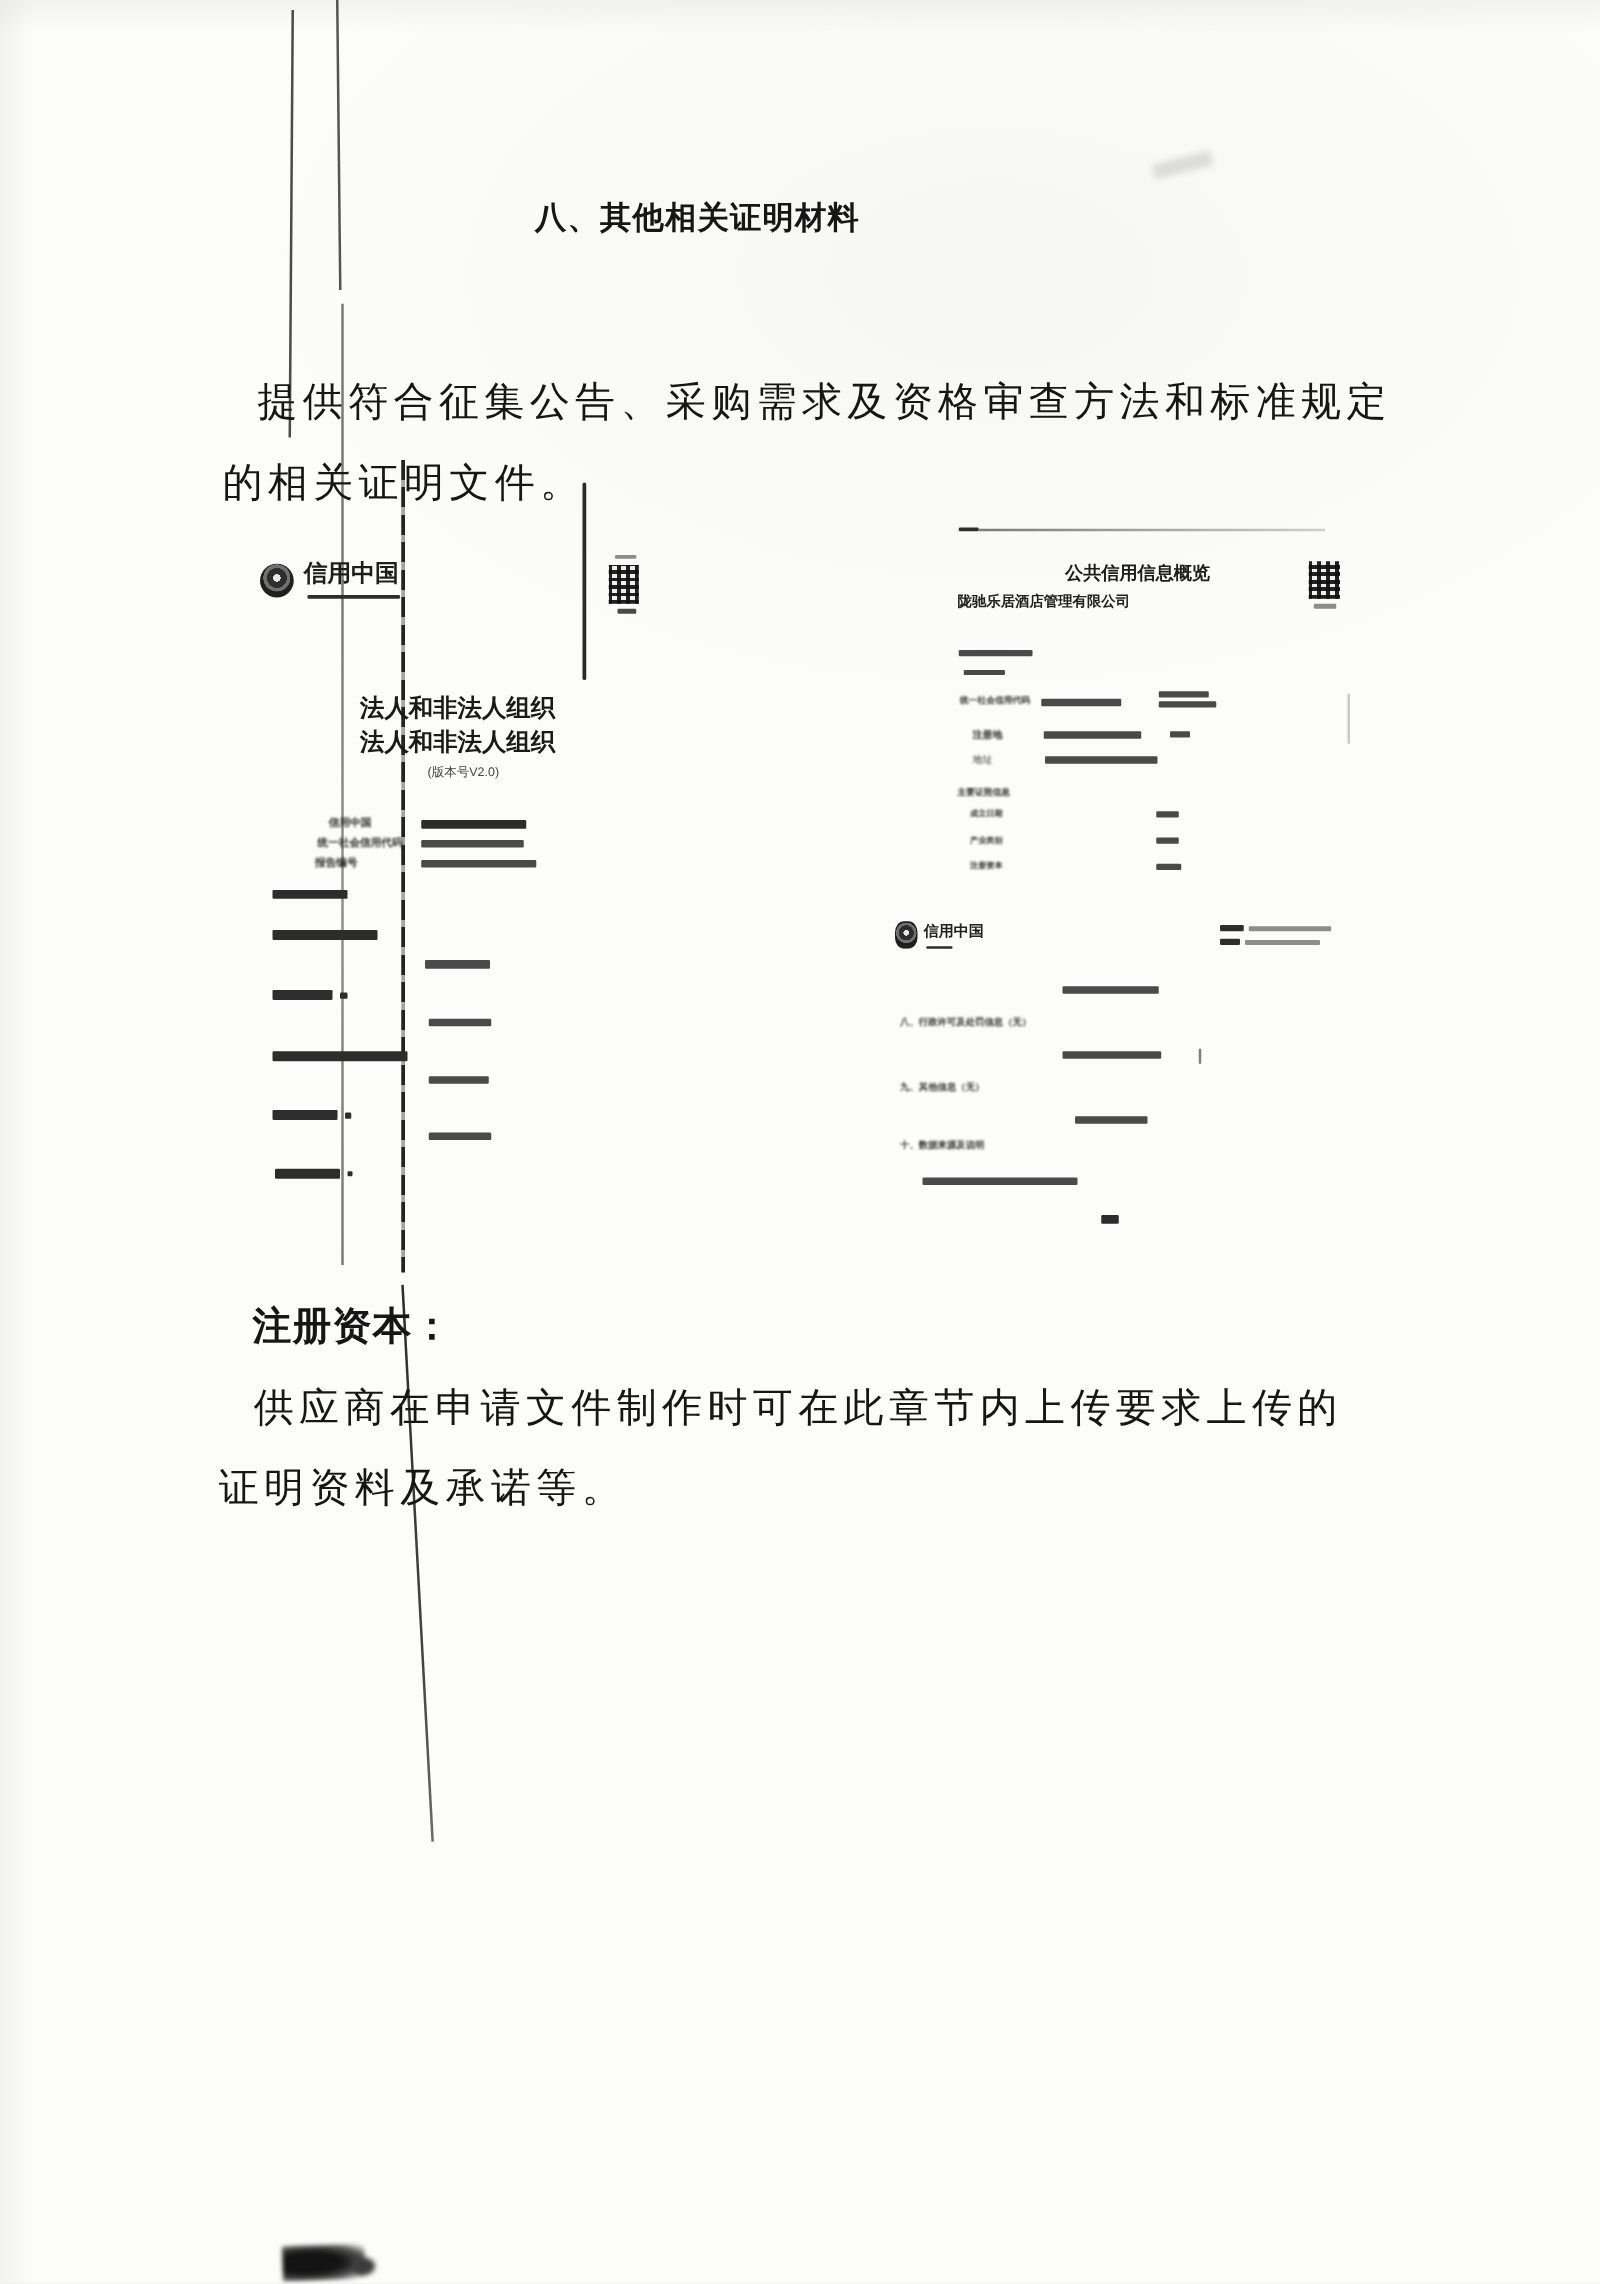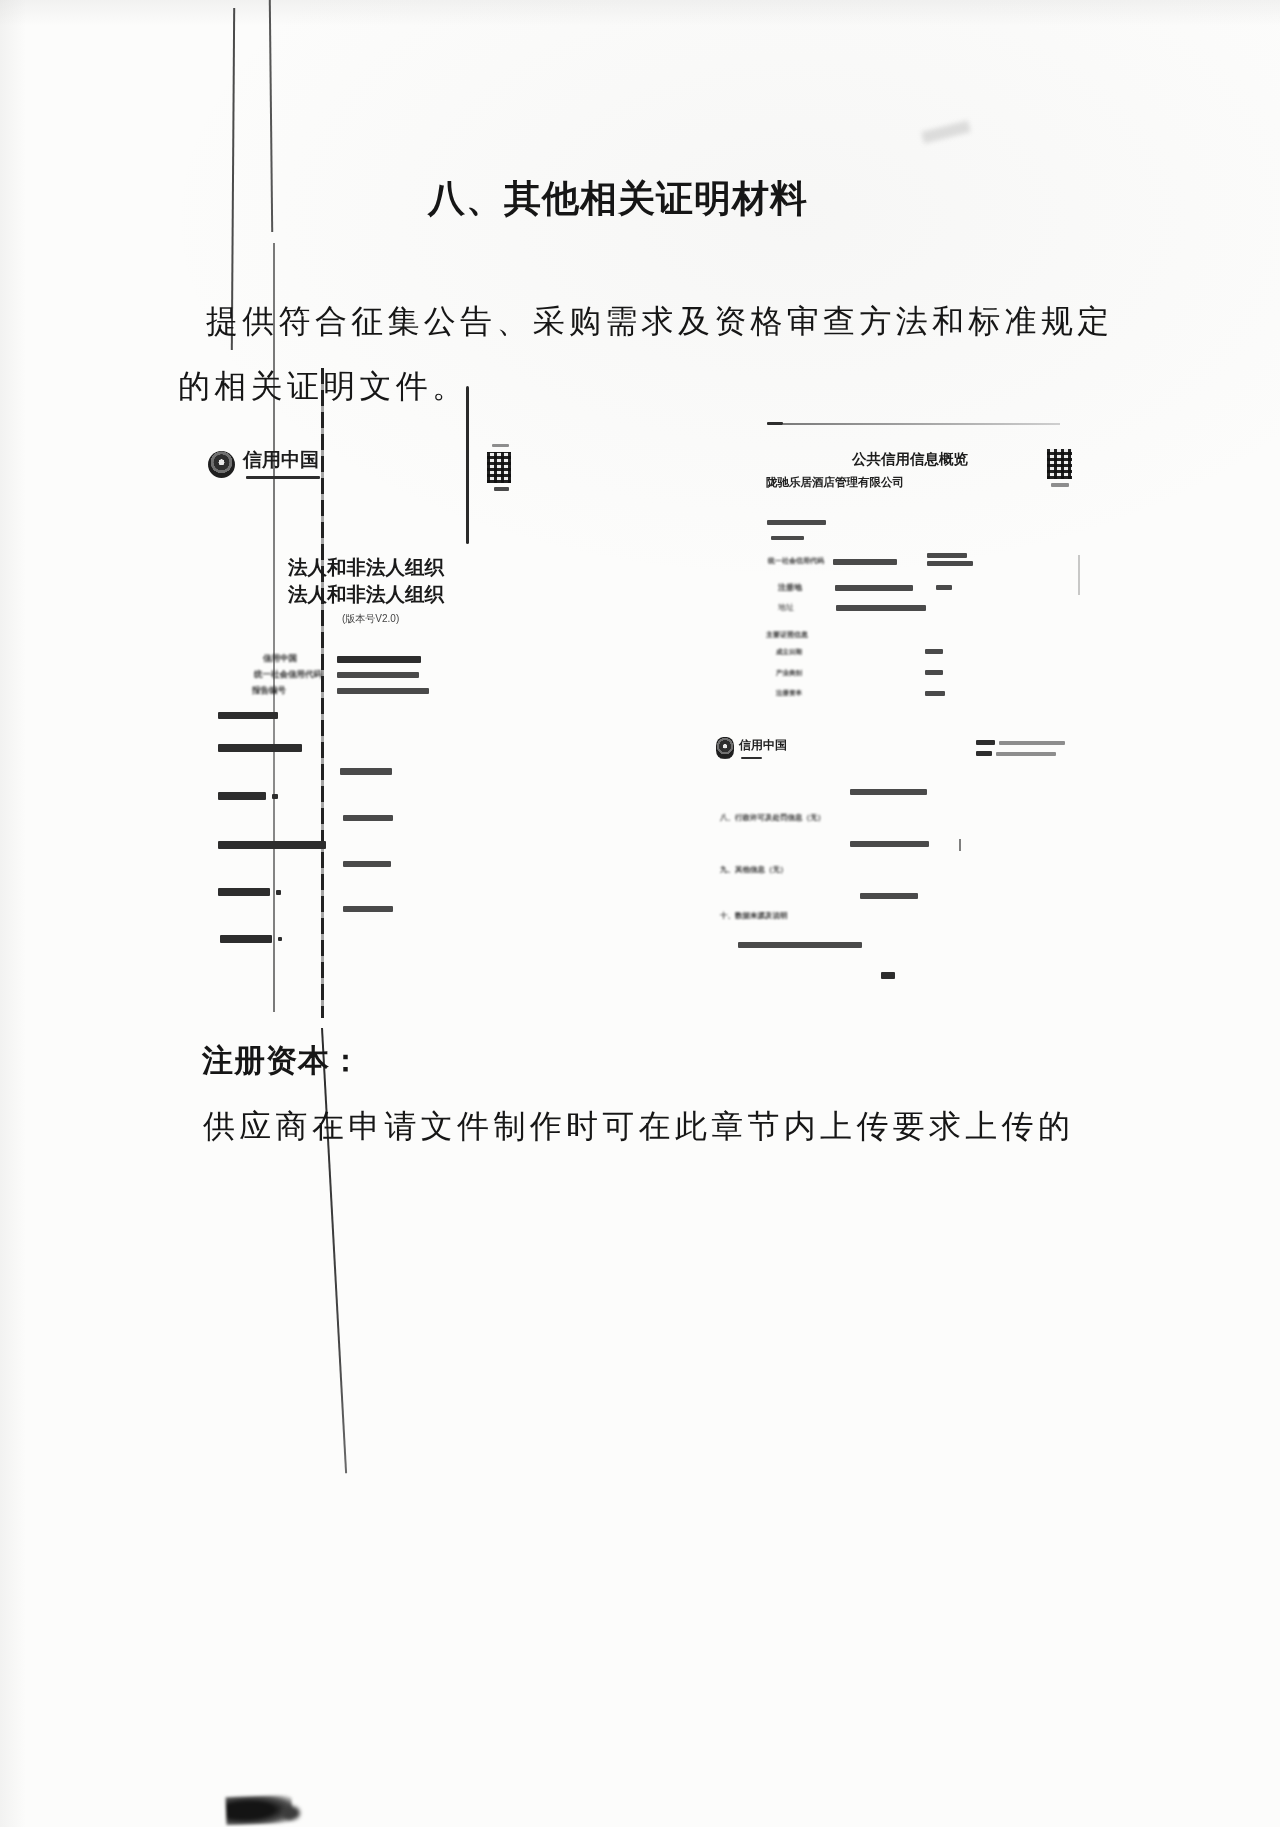--- a/index.html
+++ b/index.html
@@ -46,21 +46,21 @@
   <div class="vline" style="left:232px;top:8px;width:2px;height:342px;opacity:.85;transform:rotate(.4deg);"></div>
   <div class="vline" style="left:270px;top:0;width:2px;height:232px;opacity:.8;transform:rotate(-.6deg);"></div>
   <div class="vline" style="left:273px;top:243px;width:2px;height:769px;background:linear-gradient(180deg,#333 0 30%,#565656 60%,#333);opacity:.65;"></div>
   <div class="vline" style="left:321px;top:368px;width:2.5px;height:650px;background:repeating-linear-gradient(180deg,#222 0 16px, rgba(34,34,34,.4) 16px 22px);"></div>
   <div class="vline" style="left:466px;top:386px;width:3px;height:158px;background:#2a2a2a;border-radius:2px;"></div>
   <div class="vline" style="left:321px;top:1028px;width:2px;height:446px;transform:rotate(-3.1deg);transform-origin:top left;background:linear-gradient(180deg,#2b2b2b,#454545 70%,#6a6a6a);"></div>
   <div style="position:absolute;left:226px;top:1796px;width:66px;height:28px;background:radial-gradient(ellipse at 32% 50%, #141414 0 42%, #555 70%, rgba(255,255,255,0) 95%);filter:blur(1.6px);transform:rotate(-2deg);"></div>
   <div style="position:absolute;left:282px;top:1806px;width:18px;height:14px;background:#3c3c3c;border-radius:50%;filter:blur(2px);"></div>
   <div style="position:absolute;left:922px;top:126px;width:48px;height:12px;background:#9a9a9a;opacity:.3;filter:blur(2.5px);transform:rotate(-14deg);"></div>
 
-  <h1 class="t hei ink" style="left:428px;top:178px;font-size:37px;font-weight:700;letter-spacing:1px;">八、其他相关证明材料</h1>
+  <h1 class="t hei ink" style="left:428px;top:160px;font-size:25px;font-weight:700;letter-spacing:1px;">八、其他相关证明材料</h1>
 
   <p class="t song ink" style="left:178px;top:368px;font-size:32px;letter-spacing:4.3px;">的相关证明文件。</p>
   <p class="t song ink" style="left:206px;top:303px;font-size:32px;letter-spacing:4.3px;">提供符合征集公告、采购需求及资格审查方法和标准规定</p>
 
   <section>
     <div class="emblem" style="left:208px;top:451px;width:27px;height:27px;"></div>
     <div class="t hei blurA" style="left:243px;top:449px;font-size:19px;font-weight:700;color:#1d1d1d;">信用中国</div>
     <div class="bar dk" style="left:246px;top:476px;width:74px;height:2.5px;"></div>
 
     <div class="qr" style="left:487px;top:452px;width:24px;height:31px;"></div>
@@ -141,14 +141,15 @@
     <div class="vline" style="left:959px;top:839px;width:1.5px;height:12px;opacity:.6;"></div>
     <div class="t hei blurC" style="left:720px;top:866px;font-size:7.5px;font-weight:700;">九、其他信息（无）</div>
     <div class="bar" style="left:860px;top:893px;width:58px;height:6px;"></div>
     <div class="t hei blurC" style="left:720px;top:912px;font-size:7.5px;font-weight:700;">十、数据来源及说明</div>
     <div class="bar" style="left:738px;top:942px;width:124px;height:6px;"></div>
     <div class="bar dk" style="left:881px;top:972px;width:14px;height:7px;"></div>
   </section>
 
   <h2 class="t song ink" style="left:202px;top:1043px;font-size:31px;font-weight:700;letter-spacing:1px;">注册资本：</h2>
   <p class="t song ink" style="left:203px;top:1108px;font-size:32px;letter-spacing:4.3px;">供应商在申请文件制作时可在此章节内上传要求上传的</p>
+  <p class="t song ink" style="left:175px;top:1172px;font-size:32px;letter-spacing:4.3px;">证明资料及承诺等。</p>
 
 </div>
 
 </body></html>

